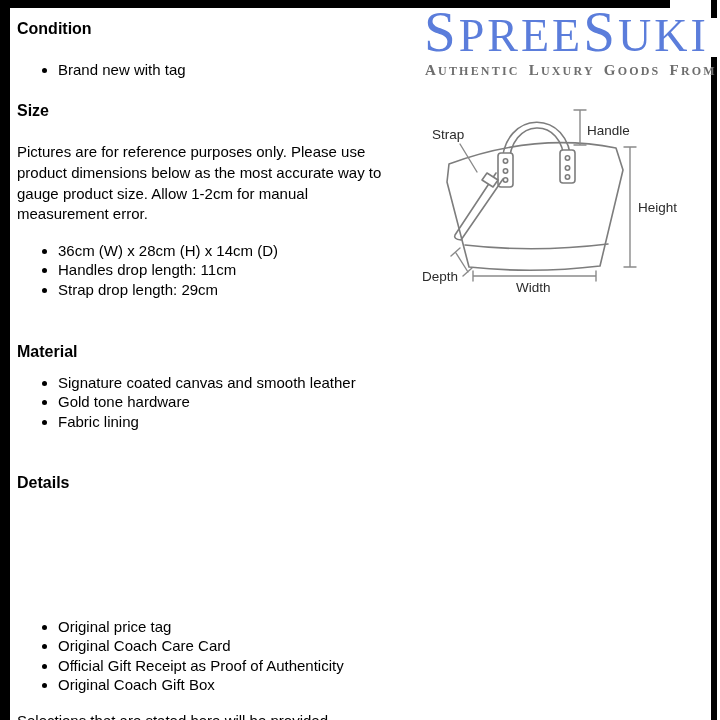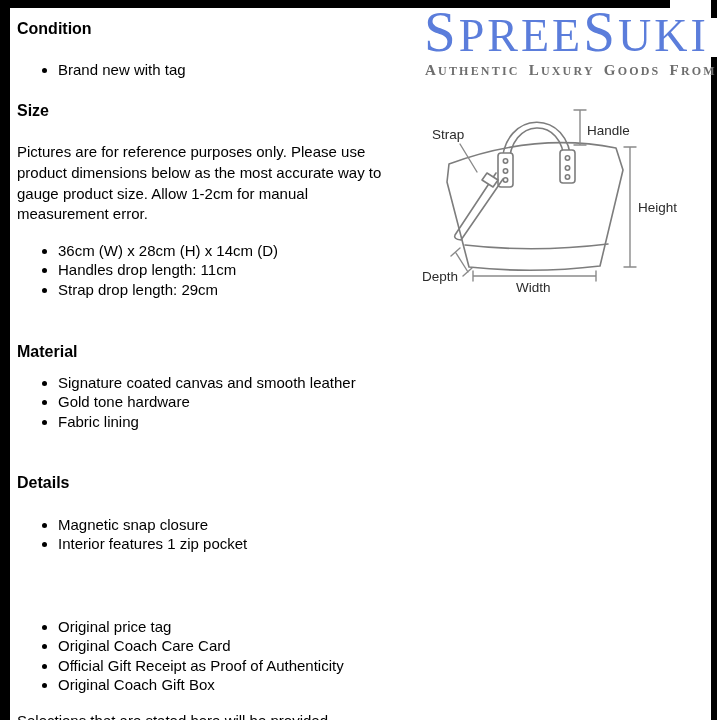--- a/index.html
+++ b/index.html
@@ -62,24 +62,20 @@
       <li>Handles drop length: 11cm</li>
       <li>Strap drop length: 29cm</li>
     </ul>
     <div class="sec-head" style="top: 321px; margin-top: 22px;">Material</div>
     <ul class="bullets" style="top: 373px;">
       <li>Signature coated canvas and smooth leather</li>
       <li>Gold tone hardware</li>
       <li>Fabric lining</li>
     </ul>
     <div class="sec-head" style="top: 474px;">Details</div>
-    <ul class="bullets" style="top: 515px;">
-      <li>Magnetic snap closure</li>
-      <li>Interior features 1 zip pocket</li>
-    </ul>
     <ul class="bullets" style="top: 617px;">
       <li>Original price tag</li>
       <li>Original Coach Care Card</li>
       <li>Official Gift Receipt as Proof of Authenticity</li>
       <li>Original Coach Gift Box</li>
     </ul>
     <div class="footer-cut" style="top: 710px;">Selections that are stated here will be provided.</div>
   </div>
 
 <div id="logo" style="color: rgb(91, 125, 219);"><span class="lg-big">S</span><span class="lg-small">P</span><span class="lg-small">R</span><span class="lg-small">E</span><span class="lg-small">E</span><span class="lg-big">S</span><span class="lg-small">U</span><span class="lg-small">K</span><span class="lg-small">I</span></div>

